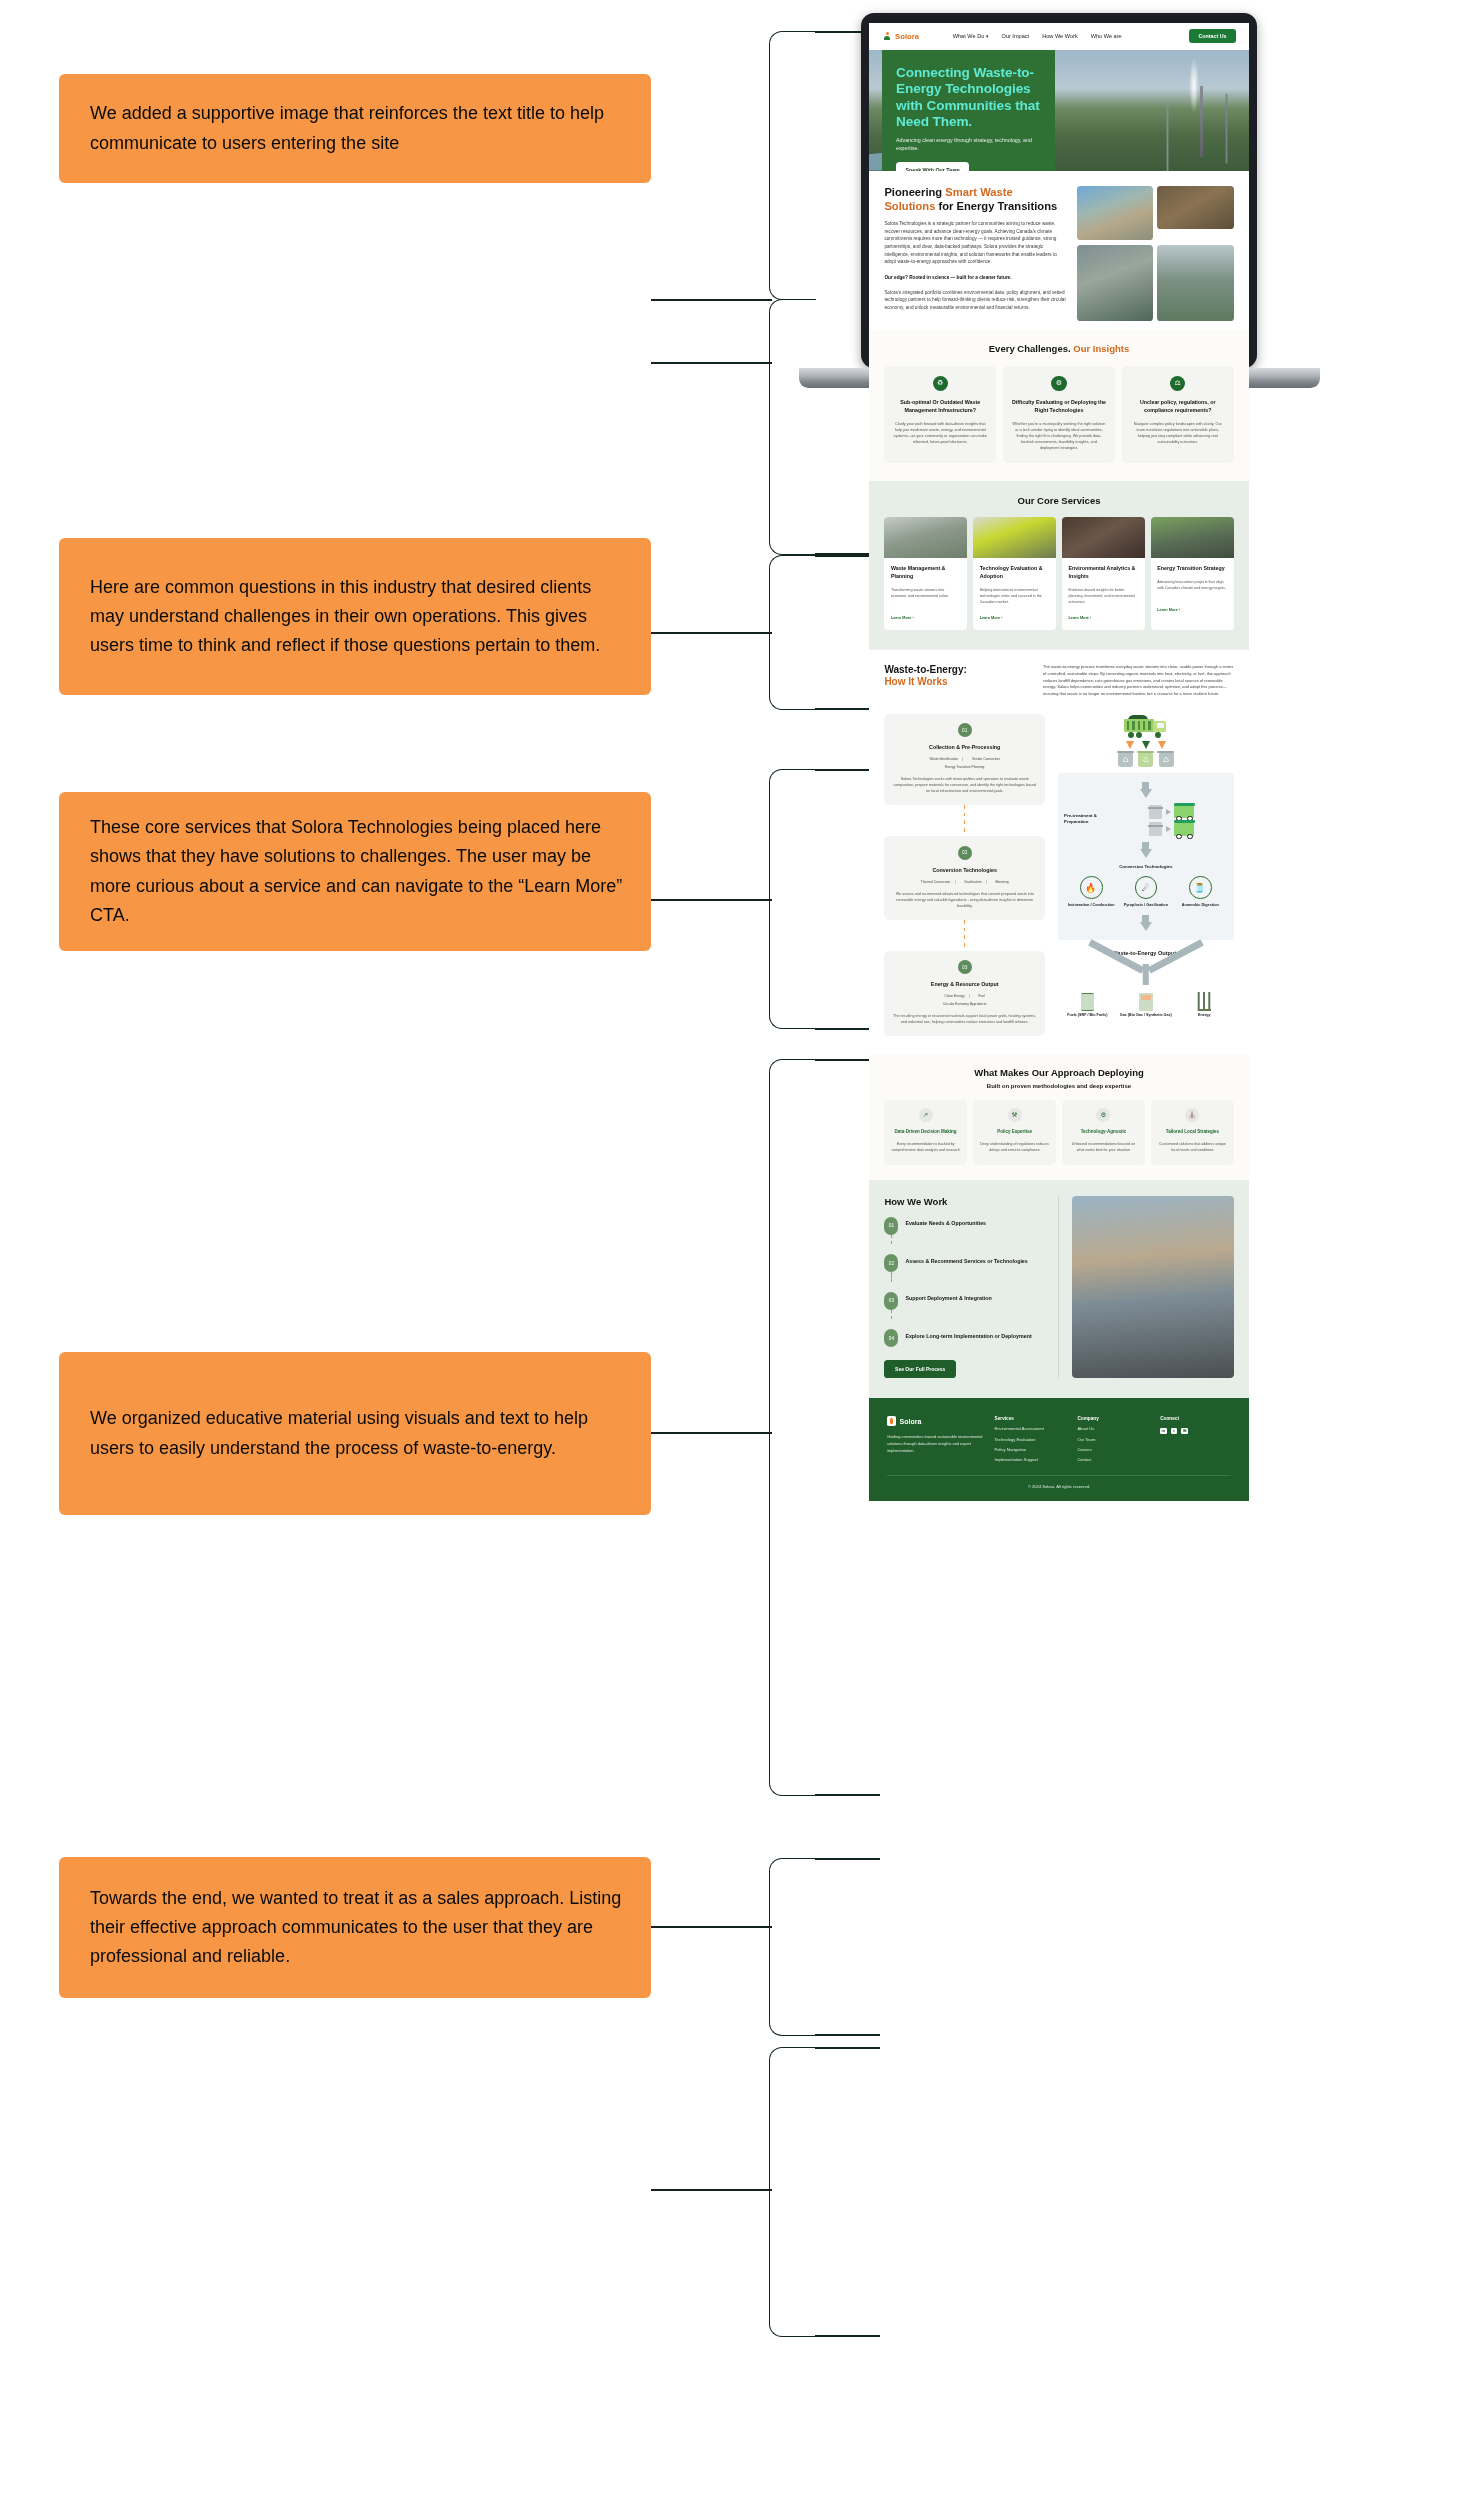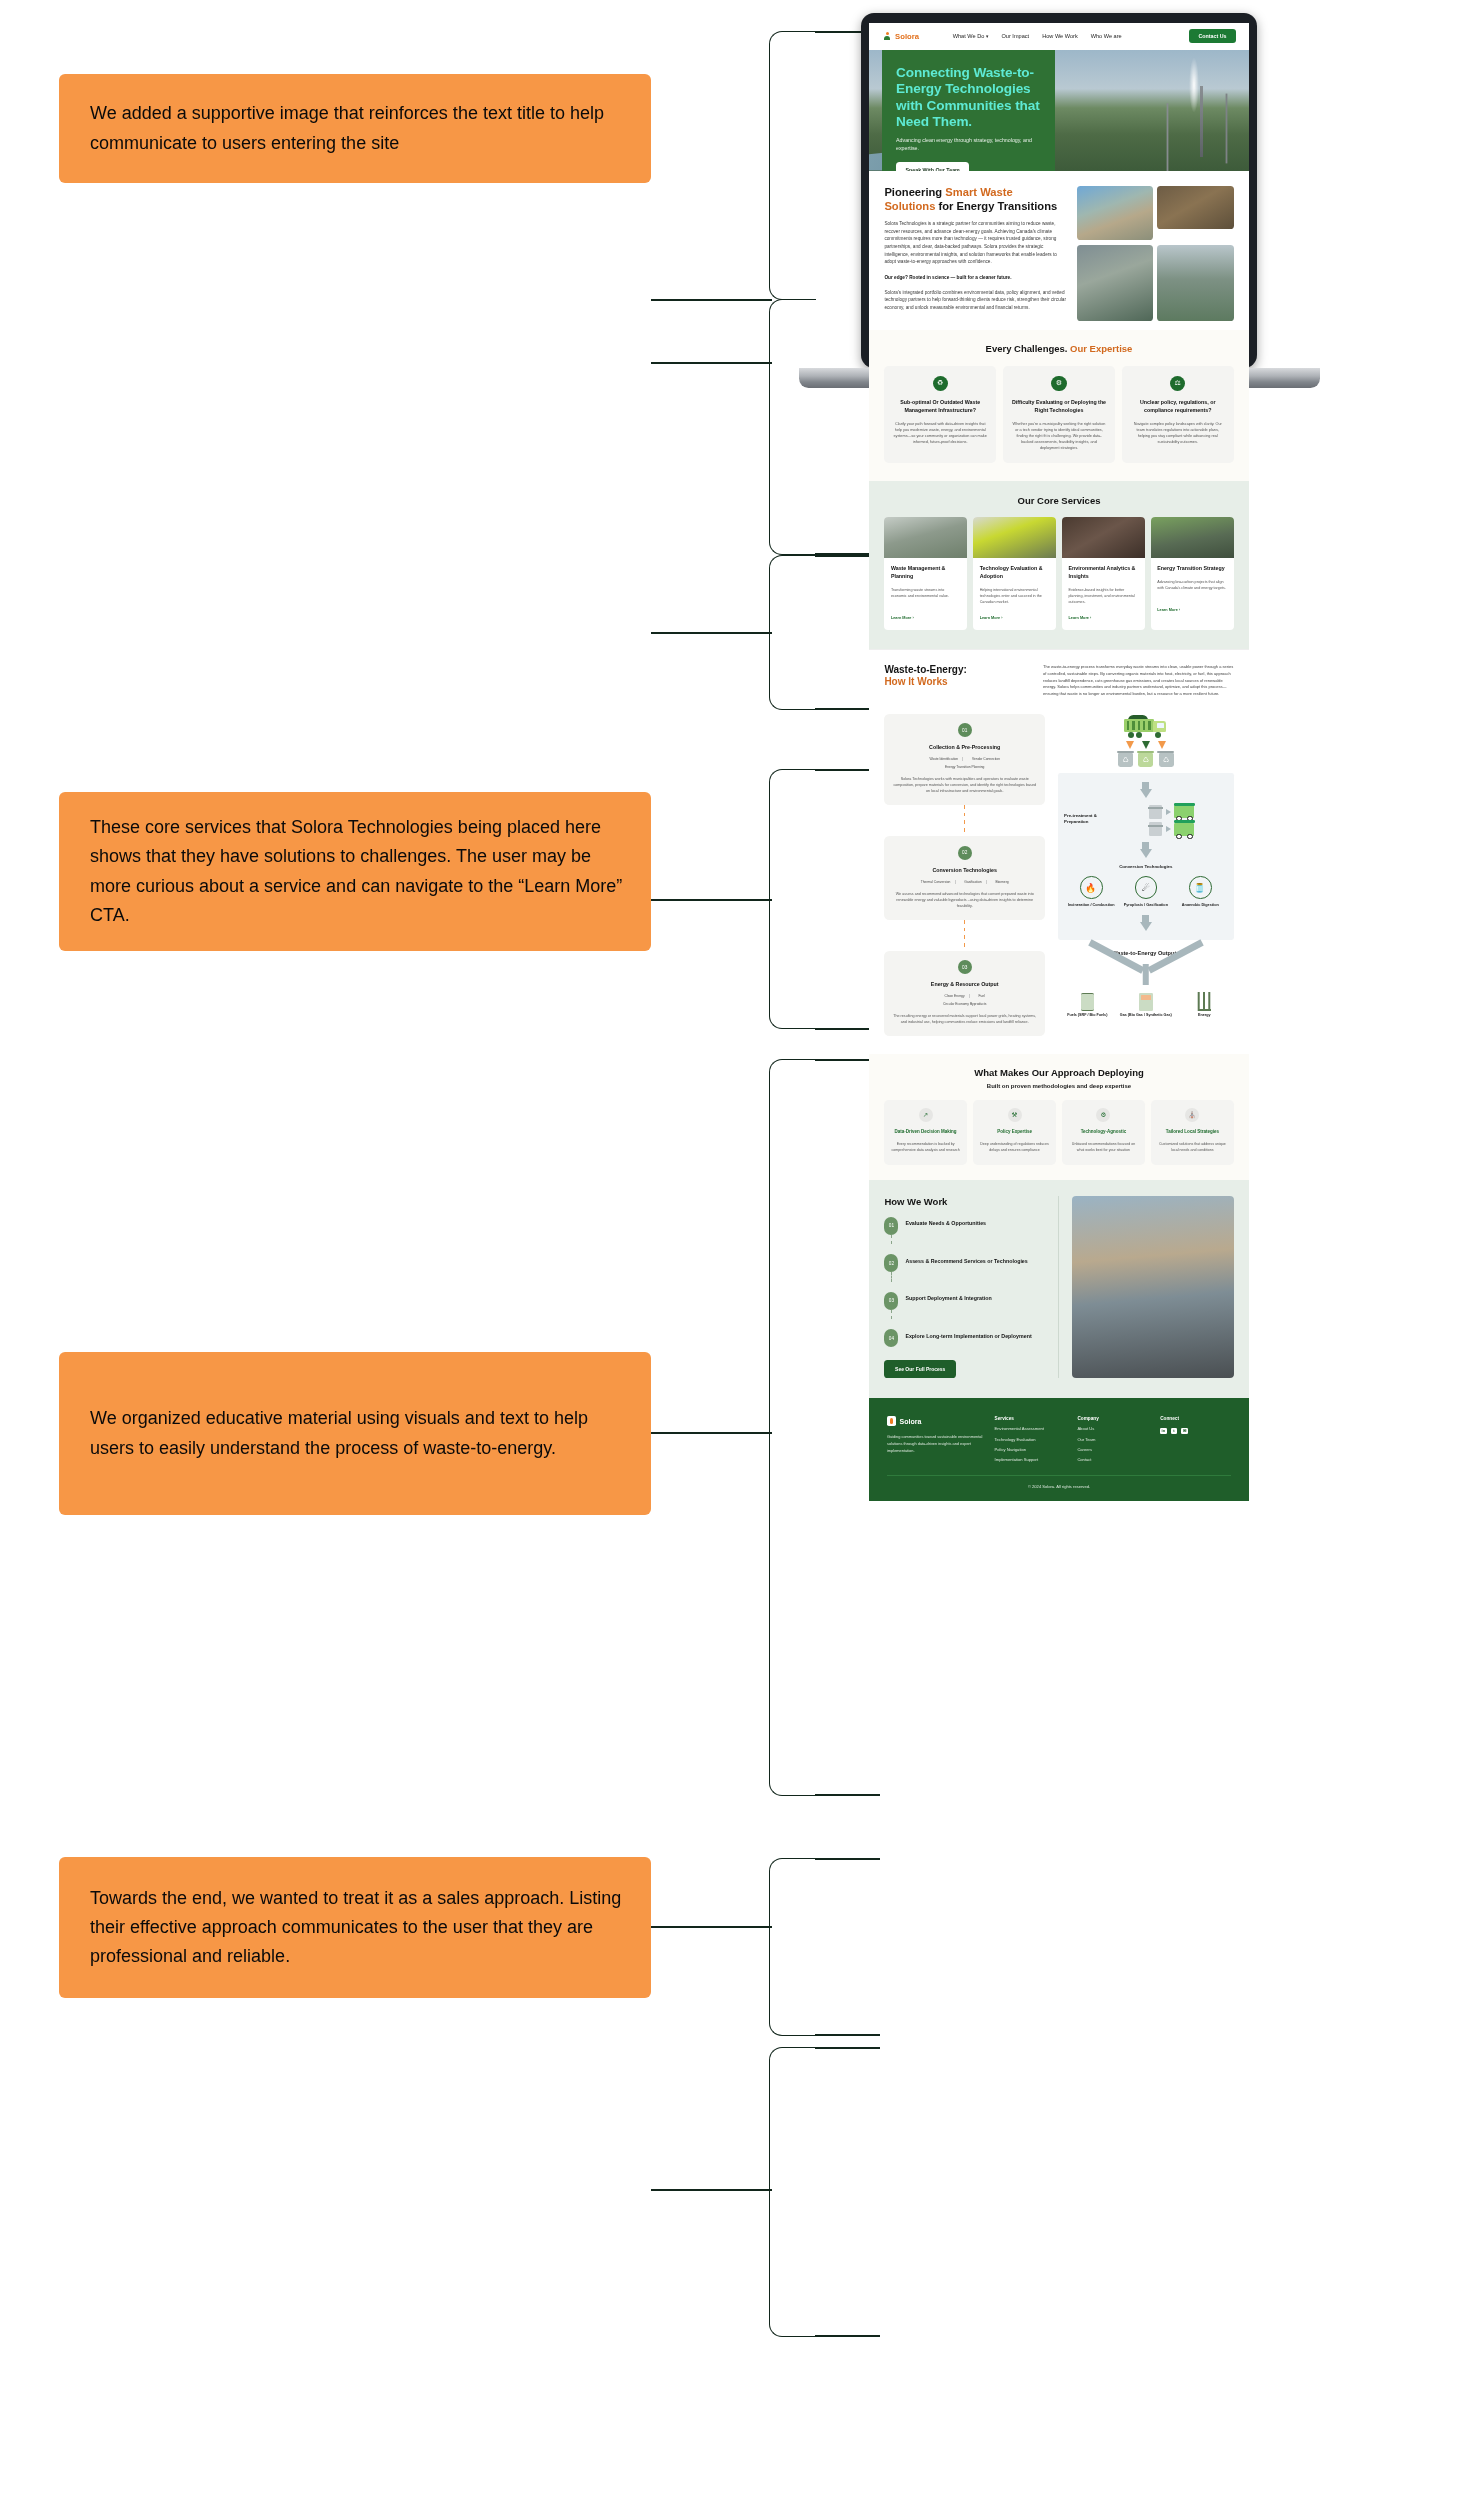--- a/index.html
+++ b/index.html
@@ -290,20 +290,23 @@
 </head>
 <body>
 
 <div id="root">
 
   <div class="callout" style="left:59px; top:74px; width:592px; height:109px;">
     <span>We added a supportive image that reinforces the text title to help communicate to users entering the site</span>
   </div>
 
 
+  <div class="callout" style="left:59px; top:538px; width:592px; height:157px;">
+    <span>Here are common questions in this industry that desired clients may understand challenges in their own operations. This gives users time to think and reflect if those questions pertain to them.</span>
+  </div>
 
   <div class="callout" style="left:59px; top:792px; width:592px; height:159px;">
     <span>These core services that Solora Technologies being placed here shows that they have solutions to challenges. The user may be more curious about a service and can navigate to the “Learn More” CTA.</span>
   </div>
 
   <div class="callout" style="left:59px; top:1352px; width:592px; height:163px;">
     <span>We organized educative material using visuals and text to help users to easily understand the process of waste-to-energy.</span>
   </div>
 
   <div class="callout" style="left:59px; top:1857px; width:592px; height:141px;">
@@ -391,21 +394,21 @@
         </div>
         <div class="intro-right">
           <div class="ph ph1"></div>
           <div class="ph ph2"></div>
           <div class="ph ph3"></div>
           <div class="ph ph4"></div>
         </div>
       </div>
 
       <div class="challenges">
-        <div class="sec-title"><span>Every Challenges. </span><span class="accent">Our Expertise</span></div>
+        <div class="sec-title"><span>Every Challenges. </span><span class="accent">Our Insights</span></div>
         <div class="card-row3">
           <div class="chal-card">
             <div class="circ-icon">♻</div>
             <h3>Sub-optimal Or Outdated Waste Management Infrastructure?</h3>
             <p>Clarify your path forward with data-driven insights that help you modernize waste, energy, and environmental systems—so your community or organization can make informed, future-proof decisions.</p>
           </div>
           <div class="chal-card">
             <div class="circ-icon">⚙</div>
             <h3>Difficulty Evaluating or Deploying the Right Technologies</h3>
             <p>Whether you're a municipality seeking the right solution or a tech vendor trying to identify ideal communities, finding the right fit is challenging. We provide data-backed assessments, feasibility insights, and deployment strategies.</p>

